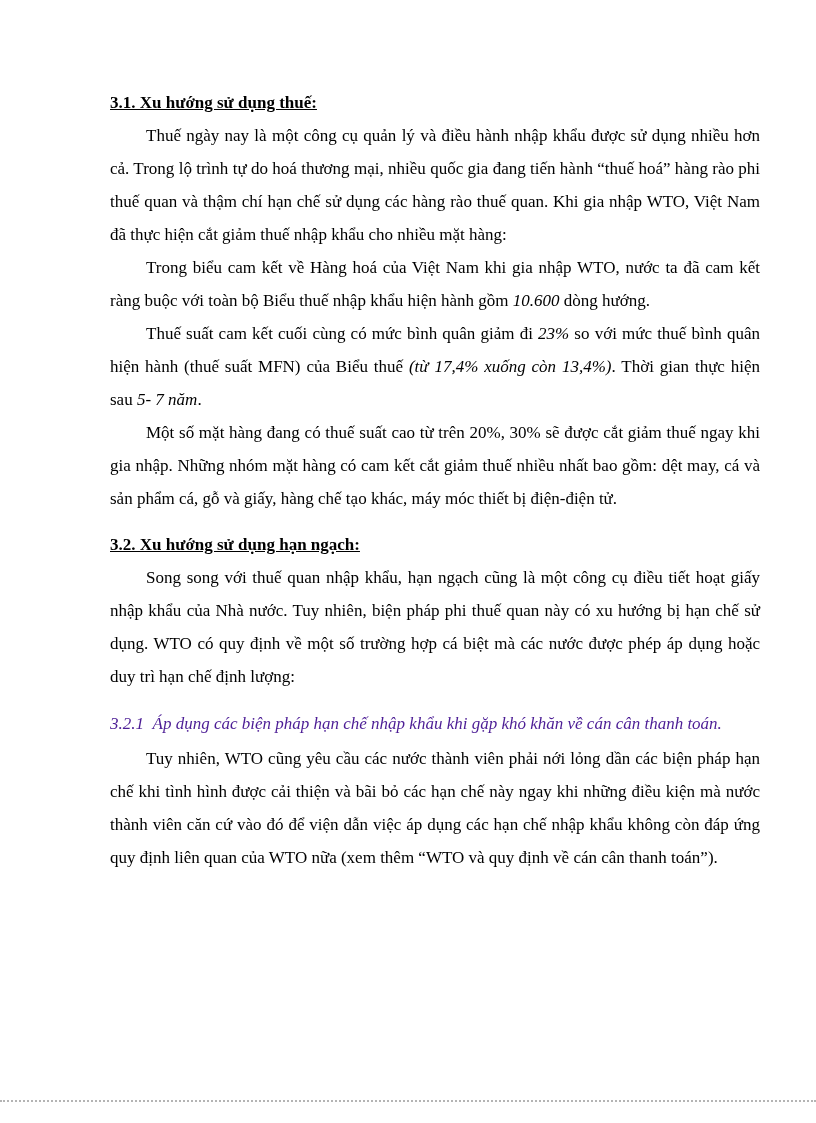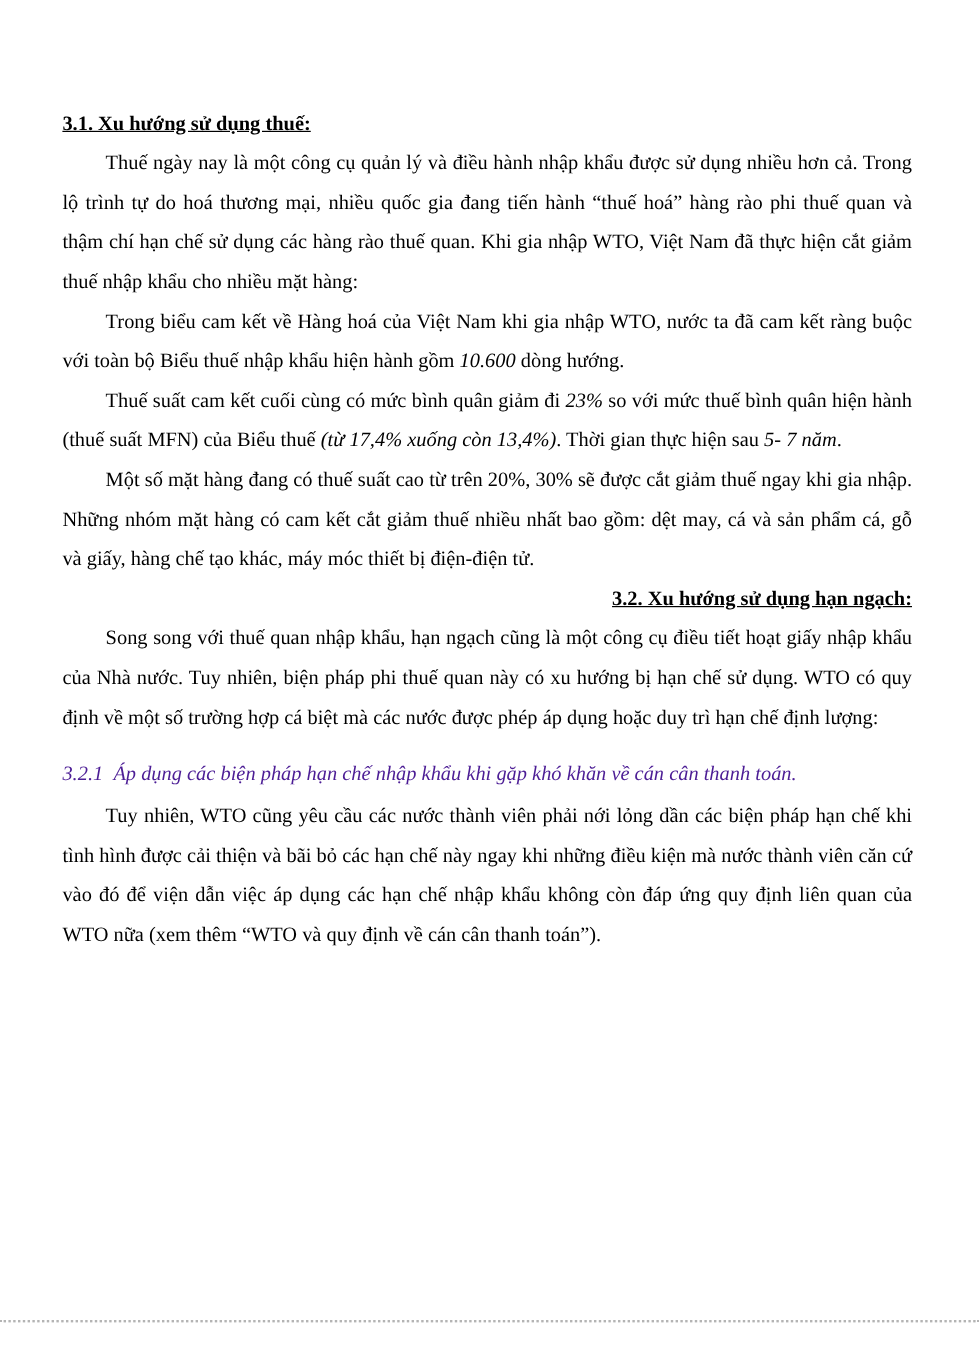--- a/index.html
+++ b/index.html
@@ -11,41 +11,41 @@
     width: 816px;
     height: 1123px;
     position: relative;
     overflow: hidden;
     font-family: "Liberation Serif", "DejaVu Serif", serif;
     color: #000000;
   }
   .page {
     position: absolute;
     inset: 0;
-    padding: 86px 56px 0 52px;
+    padding: 86px 56px 0 110px;
     box-sizing: border-box;
   }
   .block {
     margin: 0;
     font-size: 17px;
     line-height: 33px;
     text-align: justify;
     font-weight: normal;
   }
   .paragraph {
     text-indent: 36px;
   }
   .heading {
     font-weight: bold;
     text-decoration: underline;
     text-align: left;
   }
   
   p.paragraph + h3.heading {
-    text-align: right;
+    margin-top: 13px;
   }
   .subheading {
     font-style: italic;
     color: #4c1d95;
     line-height: 27px;
     margin-top: 17px;
     margin-bottom: 5px;
     text-align: left;
     text-indent: 0;
   }

